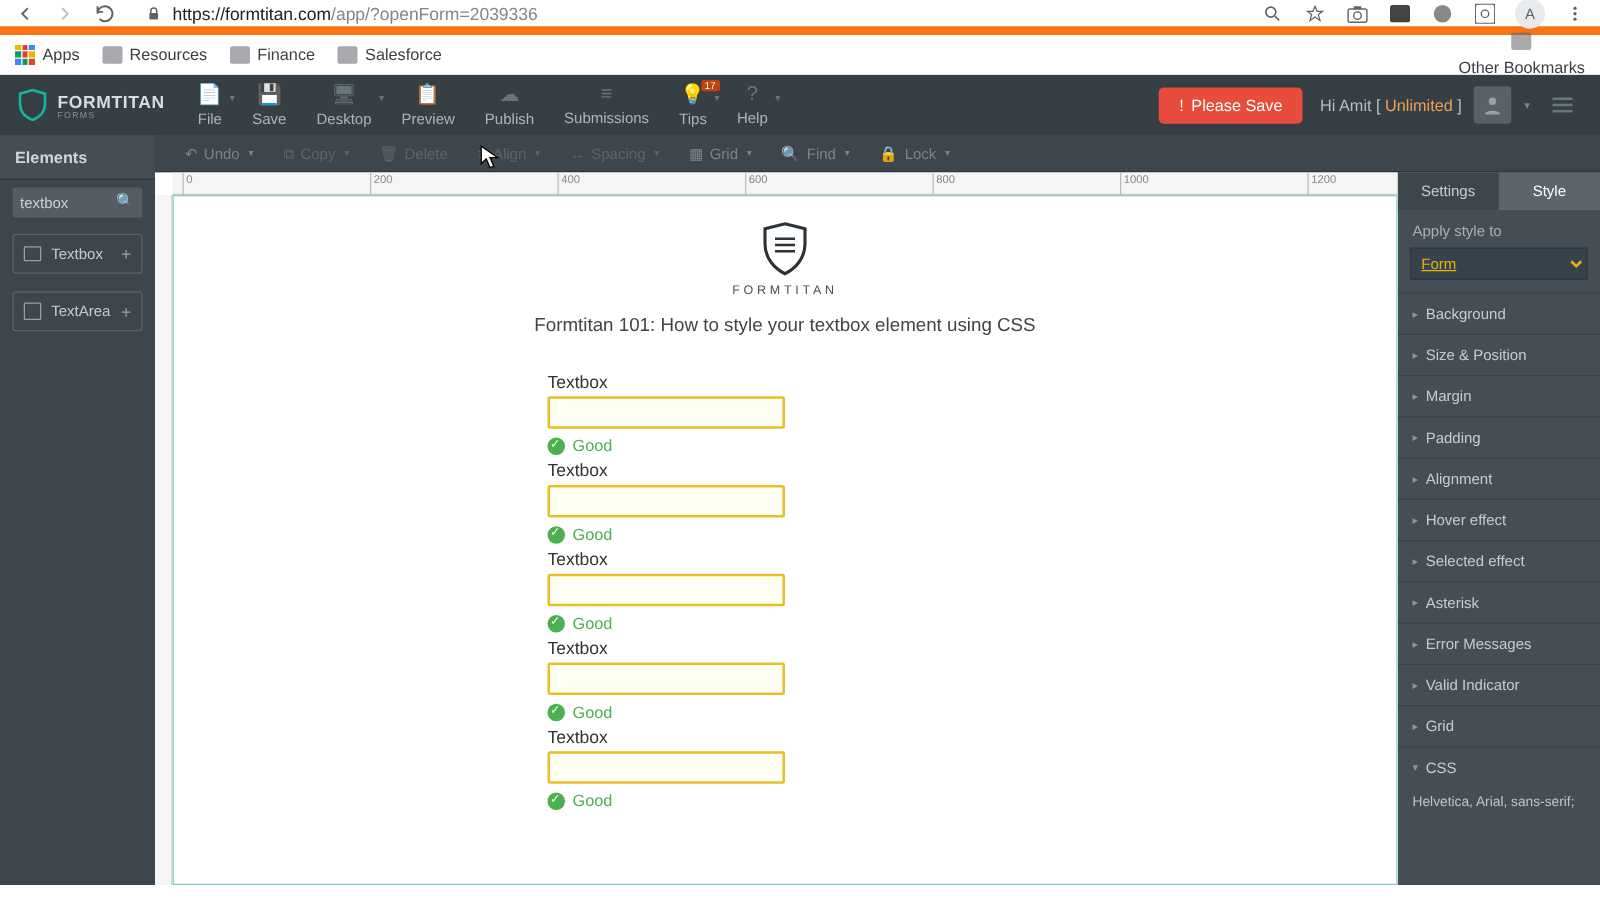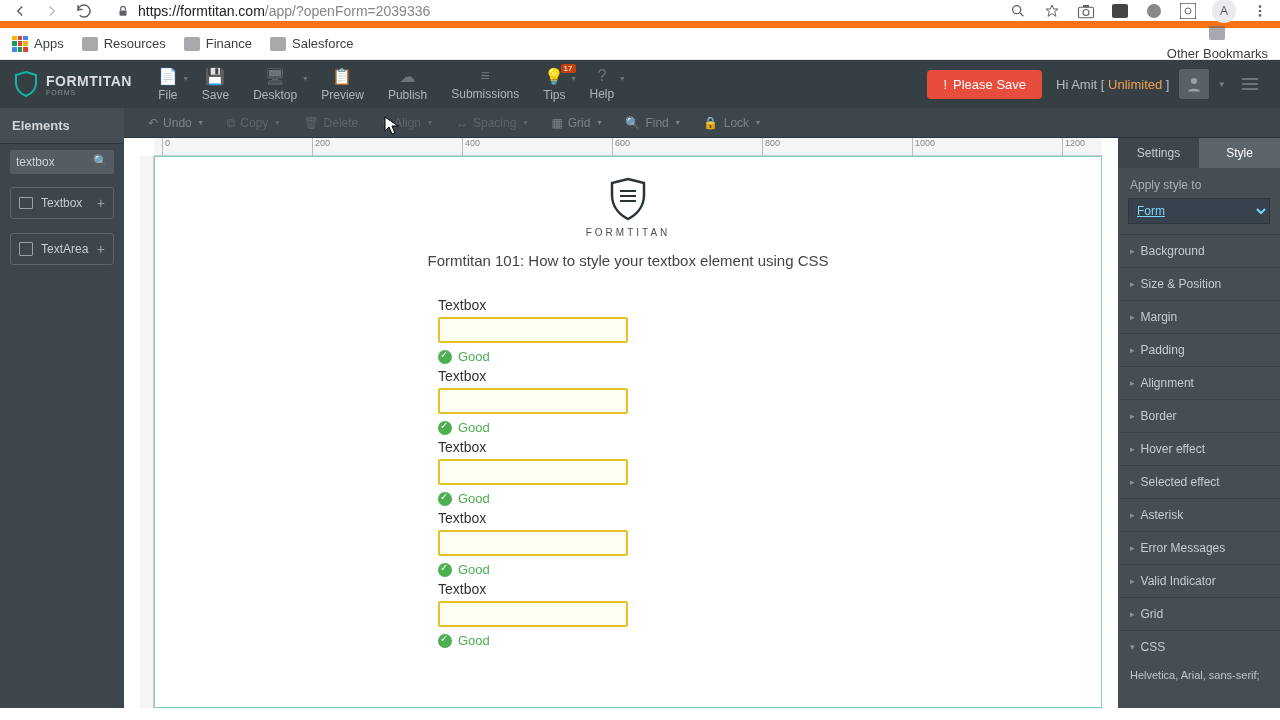--- a/index.html
+++ b/index.html
@@ -44,21 +44,21 @@
 .menu-burger { display:flex; flex-direction:column; gap:3px; padding:0 8px; cursor:pointer; }
 .menu-burger span { width:16px; height:2px; background:#6b757d; }
 
 
 .sec-toolbar { height:30px; background:#3d464c; display:flex; align-items:center; padding:0 14px; gap:4px; color:#7b848b; font-size:12px; margin-left:124px; border-bottom:1px solid #2c3338;}
 .sec-btn { display:flex; align-items:center; gap:5px; padding:0 10px; cursor:pointer; }
 .sec-btn.disabled { opacity:.5; cursor:default; }
 .sec-caret::after { content:"▾"; font-size:8px; margin-left:2px; }
 
 
-.main { display:flex; height:calc(100% - 150px);gap:16px; }
+.main { display:flex; height:calc(100% - 150px); }
 
 
 .left-panel { width:124px; background:#3d464c; color:#c7ccd0; display:flex; flex-direction:column; position:relative; margin-top:-30px; }
 .panel-title { padding:10px 12px; font-size:13px; font-weight:600; color:#d2d6d9; background:#454e54; border-bottom:1px solid #2c3338;}
 .search-row { padding:6px 10px; position:relative;}
 .search-row input { width:100%; background:#545d63; border:none; color:#cbd0d4; font-size:12px; padding:5px 22px 5px 6px; border-radius:2px; outline:none; }
 .search-row .sicon { position:absolute; right:16px; top:10px; color:#8c9499; font-size:12px; }
 .elem-item { margin:7px 10px; border:1px solid #5c656b; border-radius:3px; padding:8px; display:flex; align-items:center; gap:8px; cursor:pointer; font-size:12px; position:relative; }
 .elem-item .plus { position:absolute; right:8px; color:#9aa1a6; font-size:14px; }
 .elem-icon { width:14px; height:12px; border:1.5px solid #9aa1a6; border-radius:1px; }
@@ -81,21 +81,21 @@
 .valid-icon { width:14px; height:14px; background:#4caf50; border-radius:50%; position:relative; }
 .valid-icon::after { content:"✓"; color:#fff; font-size:10px; position:absolute; left:2px; top:-1px; }
 
 
 .right-panel { width:162px; background:#454e54; color:#c7ccd0; font-size:12px; overflow-y:auto; }
 .tab-row { display:flex; height:30px;justify-content:space-between; }
 .tab-row .tab { flex:1; display:flex; align-items:center; justify-content:center; background:#3d464c; cursor:pointer; font-size:12px; }
 .tab-row .tab.active { background:#5c656b; color:#fff; }
 .style-section { padding:10px 12px 6px; color:#a9b0b5; }
 .style-select { margin:0 10px 10px; }
-.style-select select { width:100%; background:#38424c; color:#7dd3fc; border:1px solid #2f373d; padding:4px; font-size:12px;text-decoration:underline; }
+.style-select select { width:100%; background:#38424c; color:#eab308; border:1px solid #2f373d; padding:4px; font-size:12px;text-decoration:underline; }
 .acc-item { padding:9px 12px; border-top:1px solid #3a4248; cursor:pointer; display:flex; align-items:center; gap:6px; }
 .acc-item::before { content:"▸"; font-size:9px; color:#8c9499; }
 .acc-item.open::before { content:"▾"; }
 .css-content { padding:4px 12px 10px; font-size:11px; line-height:1.5; color:#bfc5c9; font-family:Menlo,monospace; }
 
 .cursor { position:absolute; left:384px; top:116px; z-index:999; pointer-events:none; }
 
 svg { display:block; }
 </style>
 </head>
@@ -360,21 +360,20 @@
       <div class="tab active">Style</div>
     </div>
     <div class="style-section">Apply style to</div>
     <div class="style-select"><select><option>Form</option></select></div>
     <div id="acc">
         <div class="acc-item">Background</div>
         <div class="acc-item">Size &amp; Position</div>
         <div class="acc-item">Margin</div>
         <div class="acc-item">Padding</div>
         <div class="acc-item">Alignment</div>
-        <div class="acc-item">Border</div>
         <div class="acc-item">Hover effect</div>
         <div class="acc-item">Selected effect</div>
         <div class="acc-item">Asterisk</div>
         <div class="acc-item">Error Messages</div>
         <div class="acc-item">Valid Indicator</div>
         <div class="acc-item">Grid</div>
       </div>
     <div class="acc-item open">
         <span>CSS</span>
       </div>

